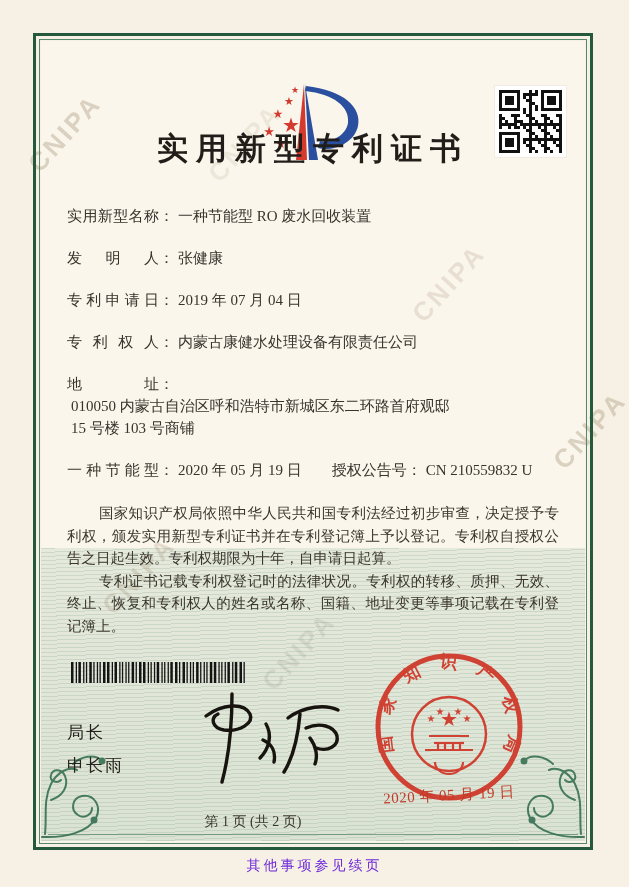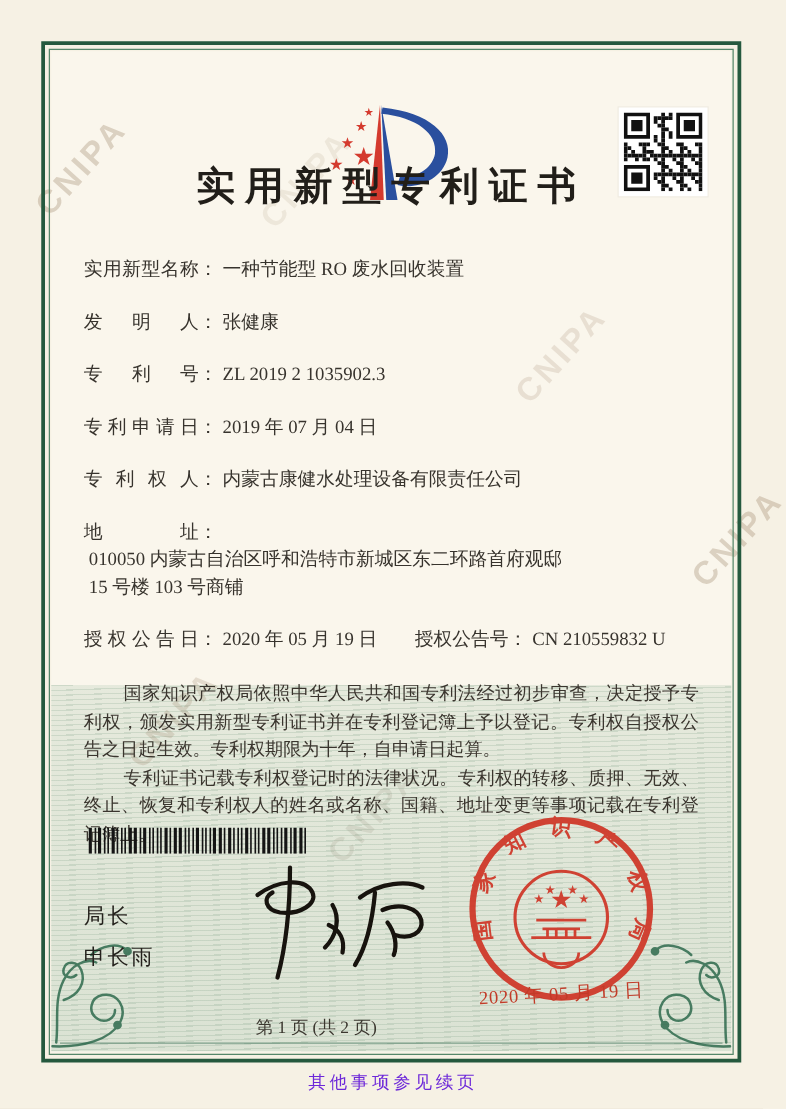--- a/index.html
+++ b/index.html
@@ -257,33 +257,30 @@
     <h1 class="title">实用新型专利证书</h1>
 
     <div class="fields">
       <div class="frow">
         <span class="flabel">实用新型名称</span><span class="fcolon">：</span><span class="fvalue">一种节能型 RO 废水回收装置</span>
       </div>
       <div class="frow">
         <span class="flabel">发明人</span><span class="fcolon">：</span><span class="fvalue">张健康</span>
       </div>
       <div class="frow">
-        <span class="flabel">专利号</span><span class="fcolon">：</span><span class="fvalue">ZL 2019 2 1035902.3</span>
-      </div>
-      <div class="frow">
         <span class="flabel">专利申请日</span><span class="fcolon">：</span><span class="fvalue">2019 年 07 月 04 日</span>
       </div>
       <div class="frow">
         <span class="flabel">专利权人</span><span class="fcolon">：</span><span class="fvalue">内蒙古康健水处理设备有限责任公司</span>
       </div>
       <div class="frow frow-addr">
         <span class="flabel">地址</span><span class="fcolon">：</span><span class="fvalue">010050 内蒙古自治区呼和浩特市新城区东二环路首府观邸 15 号楼 103 号商铺</span>
       </div>
       <div class="frow">
-        <span class="flabel">授权公告日</span><span class="fcolon">：</span><span class="fvalue">2020 年 05 月 19 日</span><span class="grant2"><span>授权公告号</span><span>：</span><span class="fvalue">CN 210559832 U</span></span>
+        <span class="flabel">一种节能型</span><span class="fcolon">：</span><span class="fvalue">2020 年 05 月 19 日</span><span class="grant2"><span>授权公告号</span><span>：</span><span class="fvalue">CN 210559832 U</span></span>
       </div>
     </div>
 
     <div class="paras">
       <p>国家知识产权局依照中华人民共和国专利法经过初步审查，决定授予专利权，颁发实用新型专利证书并在专利登记簿上予以登记。专利权自授权公告之日起生效。专利权期限为十年，自申请日起算。</p>
       <p>专利证书记载专利权登记时的法律状况。专利权的转移、质押、无效、终止、恢复和专利权人的姓名或名称、国籍、地址变更等事项记载在专利登记簿上。</p>
     </div>
   </div>
 
   <svg class="barcode" id="barcode" width="180" height="21" viewBox="0 0 180 21">

